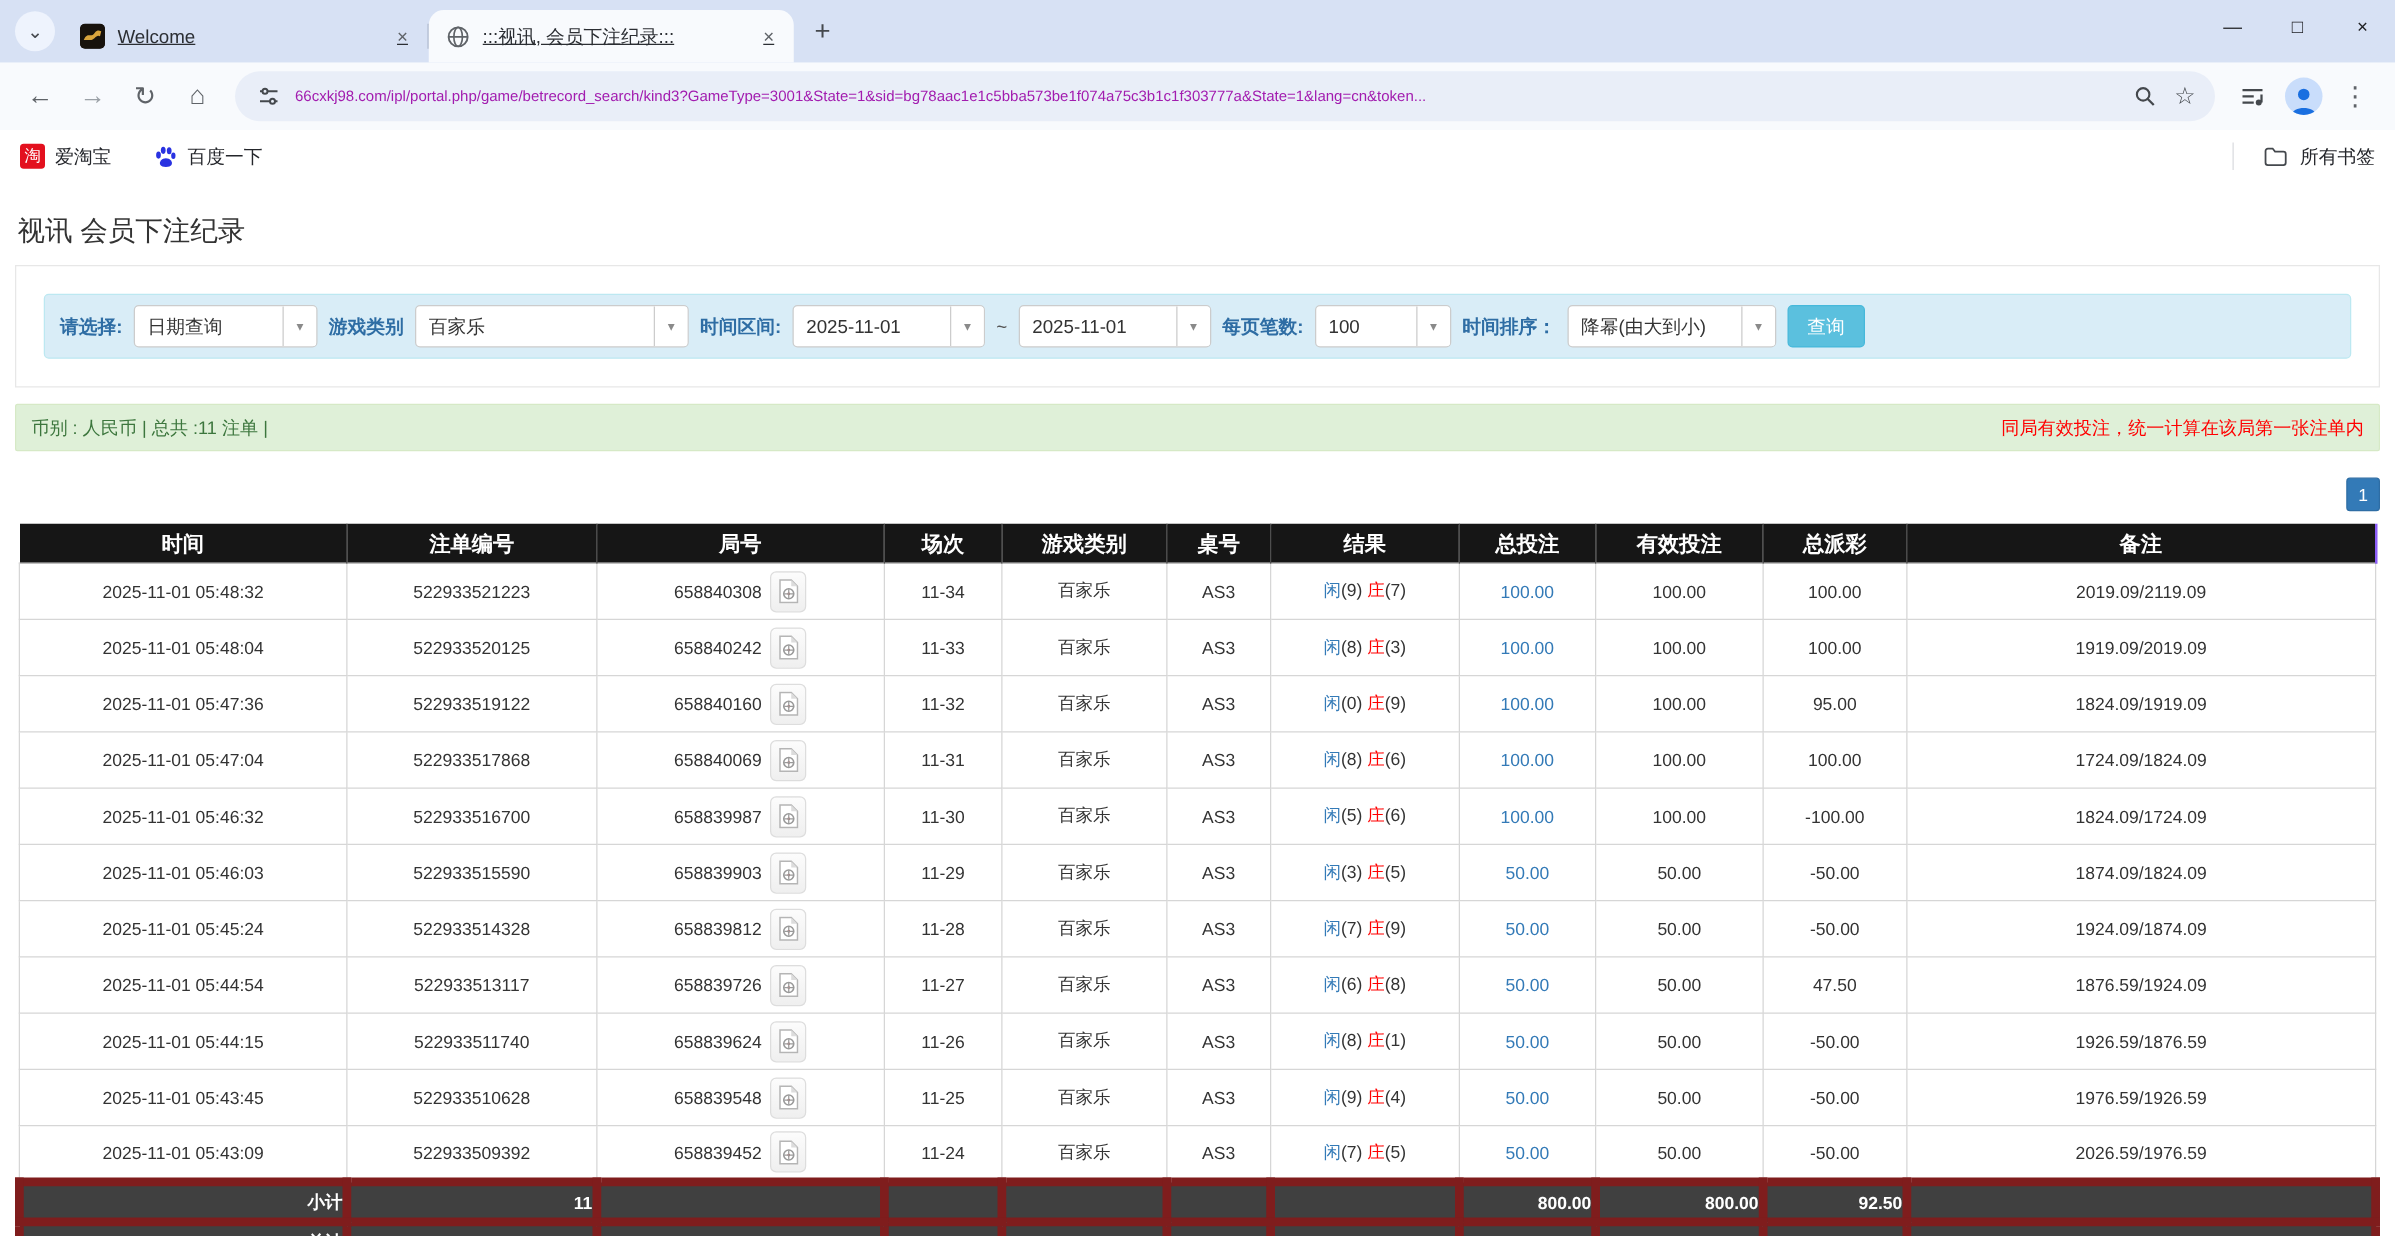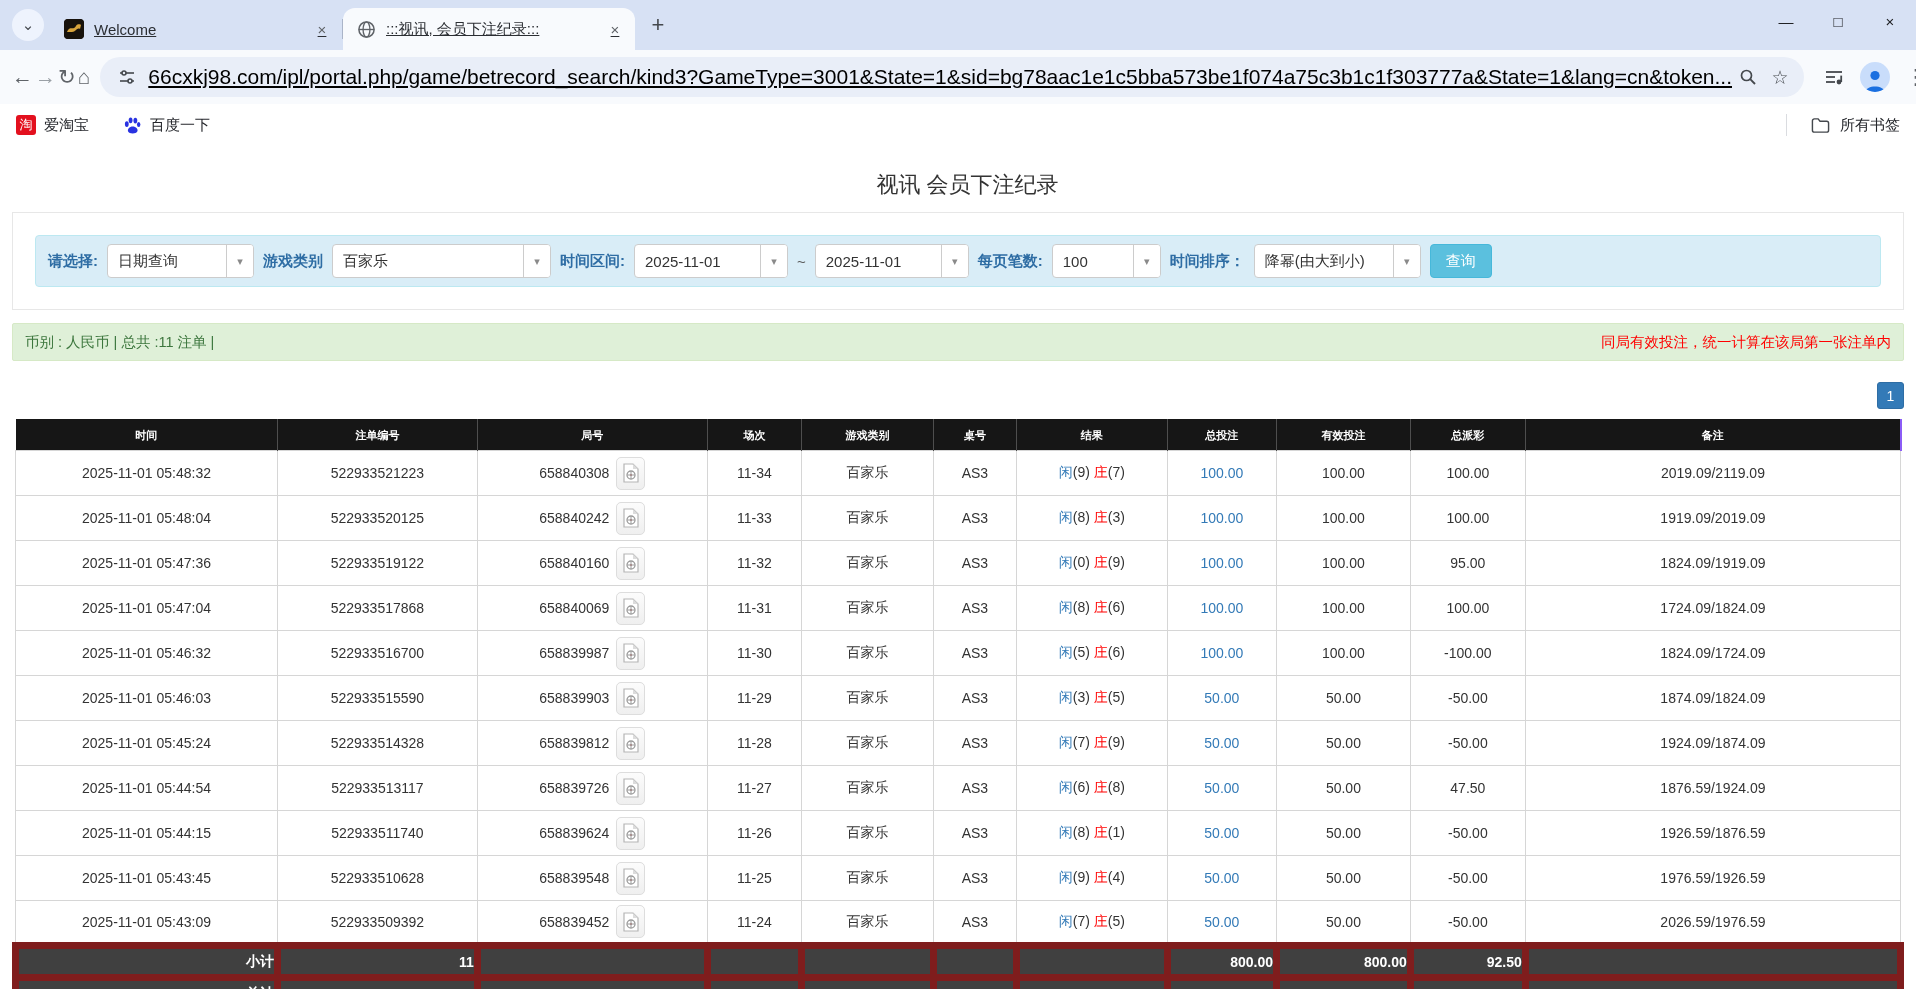--- a/index.html
+++ b/index.html
@@ -23,36 +23,36 @@
   .win-btn { width:52px; height:42px; display:flex; align-items:center; justify-content:center; font-size:15px; color:#202124; cursor:pointer; }
   .favicon1 { width:20px; height:20px; border-radius:4px; background:#17120c; flex:none; position:relative; overflow:hidden; }
   .favicon1 svg { position:absolute; inset:0; }
 
   .toolbar { height:54px; background:#f8fafd; display:flex; align-items:center; padding:0 12px; gap:2px; }
   .nav-btn { width:40px; height:40px; border-radius:50%; display:flex; align-items:center; justify-content:center;
     font-size:21px; color:#5f6368; cursor:pointer; }
   .nav-btn.dim { color:#9aa0a6; }
   .omnibox { flex:1; height:40px; background:#e9eef8; border-radius:20px; margin:0 8px; display:flex; align-items:center; padding:0 8px 0 14px; }
   .omni-tune { width:26px; display:flex; align-items:center; justify-content:center; flex:none; cursor:pointer; }
-  .omni-url { flex:1; font-size:21px; color:#000000; white-space:nowrap; overflow:hidden; margin-left:8px;text-decoration:underline; }
+  .omni-url { flex:1; font-size:12px; color:#a21caf; white-space:nowrap; overflow:hidden; margin-left:8px; }
   .omni-icon { width:32px; height:32px; display:flex; align-items:center; justify-content:center;
     color:#44484d; font-size:19px; flex:none; cursor:pointer; }
   .right-icons { display:flex; align-items:center; gap:6px; }
   .avatar { width:30px; height:30px; border-radius:50%; background:#c9ddfb; display:flex; align-items:flex-end; justify-content:center; overflow:hidden; cursor:pointer; }
 
   .bookmarks-bar { height:42px; background:#ffffff; display:flex; align-items:center; padding:0 16px; gap:34px; font-size:15px; color:#24262b; }
   .bm-item { display:flex; align-items:center; gap:8px; cursor:pointer; }
   .bm-ico-tao { width:20px; height:20px; background:#e3101e; color:#fff; border-radius:3px; font-size:13px;
     display:flex; align-items:center; justify-content:center; }
   .bm-right { margin-left:auto; display:flex; align-items:center; gap:10px; }
   .bm-divider { width:1px; height:22px; background:#dadce0; margin-right:14px; }
 
   
   .page { padding:0 12px; }
-  .page-title { font-size:22px; font-weight:400; color:#333; margin:24px 0 12px 19px;text-align:center; }
+  .page-title { font-size:22px; font-weight:400; color:#333; margin:24px 0 12px 2px; }
 
   .filter-panel { border:1px solid #e7e7e7; background:#fff; padding:22px; }
   .filter-bar { background:#d9edf7; border:1px solid #bce8f1; border-radius:4px; padding:8px 12px;
     display:flex; align-items:center; gap:9px; font-size:15px; }
   .flabel { color:#2e6da4; font-weight:bold; white-space:nowrap; }
   .tilde { color:#555; }
   .combo { display:flex; height:34px; background:#fff; border:1px solid #ccc; border-radius:4px; overflow:hidden; cursor:pointer; }
   .combo .val { display:flex; align-items:center; padding:0 10px; font-size:15px; color:#333; }
   .combo .arrow { width:27px; border-left:1px solid #ccc; display:flex; align-items:center; justify-content:center;
     color:#8a8a8a; font-size:11px; background:#fff; }
@@ -64,21 +64,21 @@
   .summary-bar { margin-top:13px; background:#dff0d8; border:1px solid #d6e9c6; border-radius:2px; height:38px;
     display:flex; align-items:center; justify-content:space-between; padding:0 12px; font-size:14.5px; }
   .summary-left { color:#3c763d; }
   .summary-right { color:#ff0000; }
 
   .pagination-row { display:flex; justify-content:flex-end; margin:21px 0 10px 0; }
   .page-btn { min-width:27px; height:27px; background:#337ab7; border:1px solid #2e6da4; color:#fff; border-radius:3px;
     display:flex; align-items:center; justify-content:center; font-size:14px; cursor:pointer; }
 
   table.bet { width:100%; border-collapse:collapse; table-layout:fixed; }
-  table.bet thead th { background:#161616; color:#fff; font-size:11px; font-weight:bold; height:31px;
+  table.bet thead th { background:#161616; color:#fff; font-size:17px; font-weight:bold; height:31px;
     border-right:1px solid #4e4e4e; border-top:1px solid #161616; }
   table.bet thead th:last-child { border-right:2px solid #8b5cf6; }
   table.bet tbody td { height:45px; text-align:center; font-size:14px; color:#333; background:#fff;
     border:1px solid #d6d6d6; }
   .round-cell { display:flex; align-items:center; justify-content:center; gap:7px; }
   .video-btn { width:29px; height:33px; border:1px solid #ddd; border-radius:5px; background:linear-gradient(#fcfcfc,#efefef);
     display:flex; align-items:center; justify-content:center; cursor:pointer; }
   .xian { color:#337ab7; }
   .zhuang { color:#ff0000; }
   .link { color:#337ab7; cursor:pointer; }

